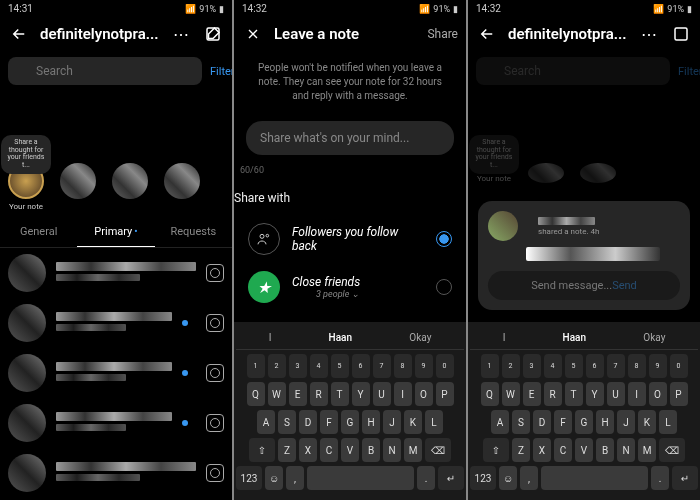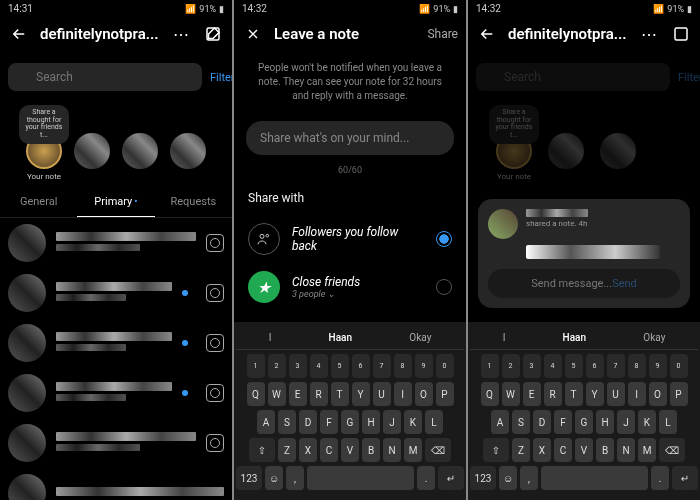--- a/index.html
+++ b/index.html
@@ -5,26 +5,26 @@
   * { margin: 0; padding: 0; box-sizing: border-box; font-family: -apple-system, Roboto, sans-serif; }
   body { background: #888; display: flex; justify-content: center; align-items: center; height: 500px; }
   .container { display: flex; gap: 2px; width: 700px; height: 500px; background: #888; }
   .phone { flex: 1; background: #000; color: #fff; display: flex; flex-direction: column; overflow: hidden; position: relative; }
   .statusbar { display: flex; justify-content: space-between; align-items: center; padding: 3px 8px; font-size: 10px; color: #ccc; }
   .status-icons { display: flex; gap: 3px; align-items: center; font-size: 9px; }
   .header { display: flex; align-items: center; padding: 6px 8px; gap: 10px; }
   .header-title { flex: 1; font-size: 15px; font-weight: 600; white-space: nowrap; overflow: hidden; text-overflow: ellipsis; }
   .icon-btn { width: 22px; height: 22px; display: flex; align-items: center; justify-content: center; color: #fff; cursor: pointer; }
   .share-txt { font-size: 12px; color: #aaa; cursor: pointer; }
-  .searchbar { display: flex; align-items: center; margin: 12px 8px; gap: 8px; }
+  .searchbar { display: flex; align-items: center; margin: 6px 8px; gap: 8px; }
   .search-input { flex: 1; background: #262626; border: none; border-radius: 8px; padding: 7px 10px 7px 28px; color: #aaa; font-size: 12px; position: relative; }
   .search-wrap { position: relative; flex: 1; }
   .search-icon { position: absolute; left: 8px; top: 50%; transform: translateY(-50%); color: #888; font-size: 12px; }
   .filter { font-size: 11px; color: #3897f0; cursor: pointer; }
-  .notes-row { display: flex; padding: 4px 20px 6px; overflow: hidden; }
+  .notes-row { display: flex; padding: 4px 0 6px; overflow: hidden; margin-top: 42px; }
   .note-item { display: flex; flex-direction: column; align-items: center; width: 52px; font-size: 8px; color: #ccc; position: relative; }
   .note-bubble { background: #262626; border-radius: 10px; padding: 4px 5px; font-size: 7px; line-height: 1.1; width: 50px; text-align: center; color: #ccc; position: absolute; top: -2px; z-index: 2; }
   .note-avatar { width: 36px; height: 36px; border-radius: 50%; background: #444; margin-top: 26px; }
   .note-avatar.pixelated { background: linear-gradient(45deg,#666,#333,#888,#222); }
   .note-avatar.own { background: radial-gradient(circle,#c9a050,#4a3520); border: 2px solid #c9a050; }
   .note-label { margin-top: 3px; font-size: 8px; }
   .tabs { display: flex; border-bottom: 1px solid #222; }
   .tab { flex: 1; text-align: center; padding: 8px 0; font-size: 11px; color: #888; cursor: pointer; }
   .tab.active { color: #fff; border-bottom: 1px solid #fff; }
   .tab-dot::after { content: "•"; color: #3897f0; margin-left: 2px; font-size: 10px; }
@@ -32,41 +32,41 @@
   .dm-row { display: flex; align-items: center; padding: 6px 8px; gap: 10px; }
   .dm-avatar { width: 38px; height: 38px; border-radius: 50%; background: linear-gradient(45deg,#555,#222,#777); flex-shrink: 0; }
   .dm-text { flex: 1; }
   .pixel-bar { height: 9px; background: linear-gradient(90deg,#999,#333,#aaa,#444,#888); border-radius: 1px; margin-bottom: 3px; }
   .pixel-bar.short { width: 60%; height: 7px; opacity: 0.6; }
   .unread-dot { width: 6px; height: 6px; border-radius: 50%; background: #3897f0; }
   .camera-icon { width: 18px; height: 18px; border: 1.5px solid #aaa; border-radius: 4px; position: relative; }
   .camera-icon::after { content: ""; position: absolute; width: 8px; height: 8px; border: 1.5px solid #aaa; border-radius: 50%; top: 3px; left: 3px; }
   .info-text { font-size: 10px; color: #888; text-align: center; padding: 10px 16px; line-height: 1.4; }
   .note-input { margin: 8px 12px; background: #262626; border-radius: 16px; padding: 10px 14px; font-size: 12px; color: #888; }
-  .char-count { font-size: 9px; color: #666; padding: 2px 14px; text-align: center; }
-  .section-label { font-size: 12px; padding: 14px 14px 10px; color: #eee; }
+  .char-count { font-size: 9px; color: #666; padding: 2px 6px; }
+  .section-label { font-size: 12px; padding: 14px 0 10px; color: #eee; }
   .share-option { display: flex; align-items: center; padding: 8px 14px; gap: 12px; font-style: italic; }
   .opt-icon { width: 32px; height: 32px; border-radius: 50%; display: flex; align-items: center; justify-content: center; }
   .opt-icon.followers { border: 1px solid #555; }
   .opt-icon.close { background: #1fa950; color: #fff; font-size: 16px; }
   .opt-text { flex: 1; }
   .opt-title { font-size: 12px; }
-  .opt-sub { font-size: 9px; color: #888; }
+  .opt-sub { font-size: 9px; color: #888; margin-left: 24px; }
   .radio { width: 16px; height: 16px; border: 1.5px solid #555; border-radius: 50%; }
   .radio.selected { border-color: #3897f0; background: radial-gradient(circle,#3897f0 45%,transparent 50%); }
   .keyboard { background: #1a1a1a; padding: 4px 2px 6px; }
   .suggest-row { display: flex; justify-content: space-around; padding: 6px 4px; font-size: 10px; color: #aaa; border-bottom: 1px solid #333; margin-bottom: 4px; }
   .suggest-row span:nth-child(2) { color: #fff; font-weight: 500; }
   .key-row { display: flex; justify-content: center; gap: 3px; margin-bottom: 4px; }
   .key { background: #3a3a3a; color: #ddd; border-radius: 4px; width: 18px; height: 24px; display: flex; align-items: center; justify-content: center; font-size: 10px; }
   .key.num { background: #2a2a2a; font-size: 7px; }
   .key.wide { width: 26px; background: #2a2a2a; }
   .key.space { flex: 1; background: #3a3a3a; }
   .note-card { background: #262626; border-radius: 14px; margin: 12px 10px; padding: 10px; }
-  .note-head { display: flex; gap: 8px; font-size: 9px; color: #ccc; }
+  .note-head { display: flex; align-items: center; gap: 20px; font-size: 9px; color: #ccc; }
   .note-head-avatar { width: 30px; height: 30px; border-radius: 50%; background: linear-gradient(45deg,#8a6,#543); }
   .note-body-pix { height: 14px; background: linear-gradient(90deg,#fff,#555,#ccc,#333); margin: 6px 0 10px 38px; border-radius: 2px; width: 70%; }
   .reply-input { background: #1a1a1a; border-radius: 16px; padding: 8px 12px; display: flex; justify-content: center; align-items: center; }
   .reply-ph { font-size: 11px; color: #777; }
   .send-btn { font-size: 11px; color: #3897f0; opacity: 0.4; }
   svg { display: block; }
 </style>
 </head>
 <body>
 

